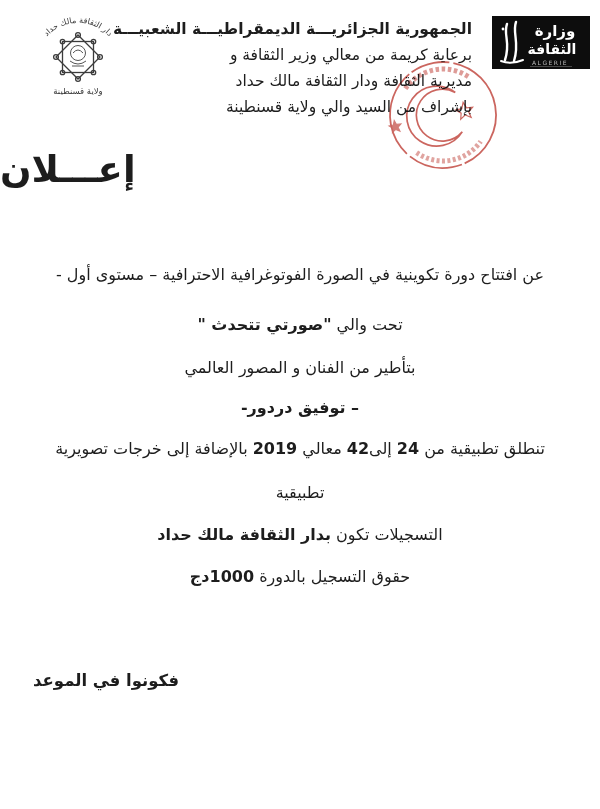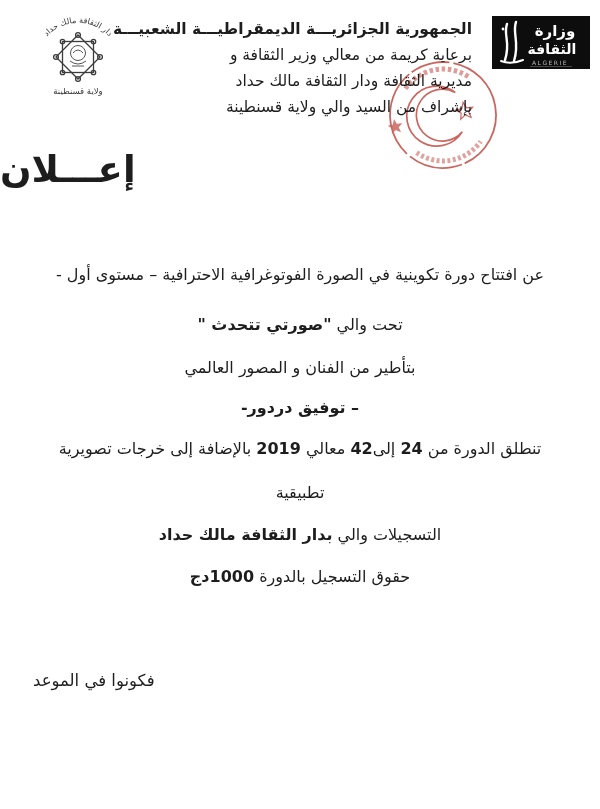--- a/index.html
+++ b/index.html
@@ -39,21 +39,21 @@
   .bline{
     position:absolute;left:0;right:0;margin:0;
     text-align:center;font-size:16px;line-height:22px;z-index:2;
     white-space:nowrap;
   }
   .bline .b, .bline b{font-weight:bold;}
   .bline.b{font-weight:bold;}
   
   .closing{
     position:absolute;top:671px;left:33px;margin:0;
-    font-size:16.5px;font-weight:normal;z-index:2;
+    font-size:16.5px;font-weight:bold;z-index:2;
   }
 </style>
 </head>
 <body>
 
 <div class="page">
 
   <div class="emblem">
     <svg viewBox="0 0 104 92" width="104" height="92">
       <defs>
@@ -129,23 +129,23 @@
 
 
   <p class="bline" style="top:264px"><span>عن افتتاح دورة تكوينية في الصورة الفوتوغرافية الاحترافية – مستوى أول -</span></p>
 
   <p class="bline" style="top:314px"><span>تحت والي </span><b>"صورتي تتحدث "</b></p>
 
   <p class="bline" style="top:357px"><span>بتأطير من الفنان و المصور العالمي</span></p>
 
   <p class="bline b" style="top:397px"><span>– توفيق دردور-</span></p>
 
-  <p class="bline" style="top:438px"><span>تنطلق الدورة من </span><b>24</b><span> إلى</span><b>42</b><span> معالي </span><b>2019</b><span>  بالإضافة إلى خرجات تصويرية</span></p>
+  <p class="bline" style="top:438px"><span>تنطلق تطبيقية من </span><b>24</b><span> إلى</span><b>42</b><span> معالي </span><b>2019</b><span>  بالإضافة إلى خرجات تصويرية</span></p>
 
   <p class="bline" style="top:482px"><span>تطبيقية</span></p>
 
-  <p class="bline" style="top:524px"><span>التسجيلات والي </span><b>بدار الثقافة مالك حداد</b></p>
+  <p class="bline" style="top:524px"><span>التسجيلات تكون </span><b>بدار الثقافة مالك حداد</b></p>
 
   <p class="bline" style="top:566px"><span>حقوق التسجيل بالدورة </span><b>1000دج</b></p>
 
   <p class="closing">فكونوا في الموعد</p>
 
 </div>
 
 </body></html>

